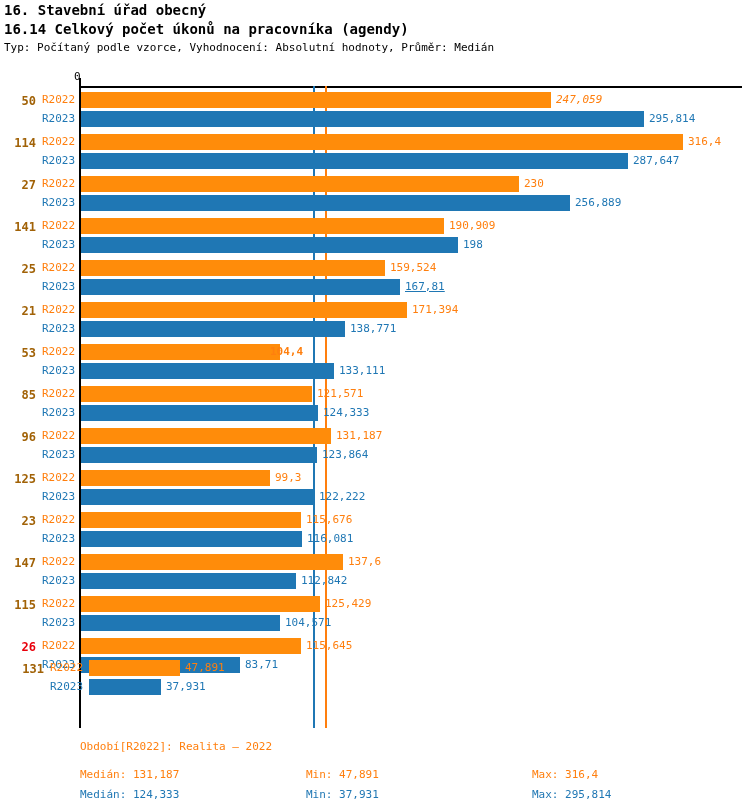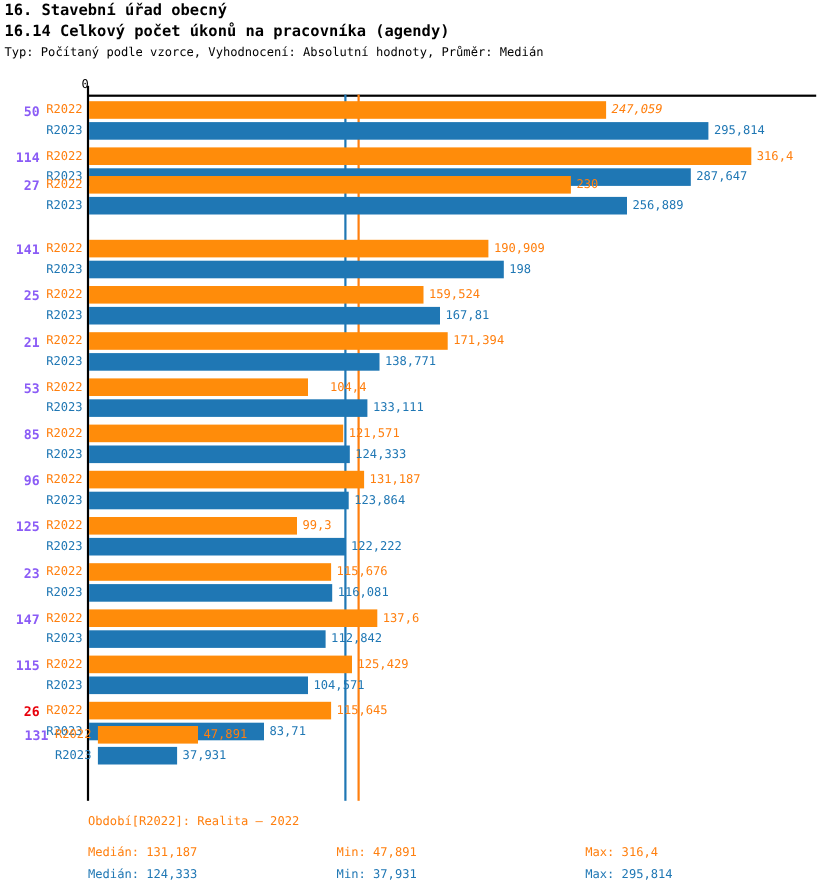--- a/index.html
+++ b/index.html
@@ -90,21 +90,21 @@
     height: 42px;
   }
   .rowlabel {
     position: absolute;
     left: 0;
     top: 4px;
     width: 36px;
     text-align: right;
     font-size: 12px;
     font-weight: bold;
-    color: #8b5cf6;
+    color: #a16207;
   }
   .rowlabel.hl { color: #e8000b; }
 
   .serieslabel {
     position: absolute;
     left: 42px;
     width: 36px;
     font-size: 11px;
     line-height: 16px;
   }
@@ -185,21 +185,21 @@
       </div>
       <div class="group" style="top: 62px; padding-left: 40px;">
         <div class="rowlabel">114</div>
         <div class="serieslabel s2022 r-top">R2022</div>
         <div class="bar b2022 r-top" style="width: 602px;"></div>
         <div class="barval v2022 r-top" style="left: 688px;">316,4</div>
         <div class="serieslabel s2023 r-bot">R2023</div>
         <div class="bar b2023 r-bot" style="width: 547px;"></div>
         <div class="barval v2023 r-bot" style="left: 633px;">287,647</div>
       </div>
-      <div class="group" style="top: 88px;">
+      <div class="group" style="top: 104px;">
         <div class="rowlabel">27</div>
         <div class="serieslabel s2022 r-top">R2022</div>
         <div class="bar b2022 r-top" style="width: 438px;"></div>
         <div class="barval v2022 r-top" style="left: 524px;">230</div>
         <div class="serieslabel s2023 r-bot">R2023</div>
         <div class="bar b2023 r-bot" style="width: 489px;"></div>
         <div class="barval v2023 r-bot" style="left: 575px;">256,889</div>
       </div>
       <div class="group" style="top: 146px; padding-left: 32px;">
         <div class="rowlabel">141</div>
@@ -210,36 +210,36 @@
         <div class="bar b2023 r-bot" style="width: 377px;"></div>
         <div class="barval v2023 r-bot" style="left: 463px;">198</div>
       </div>
       <div class="group" style="top: 188px;">
         <div class="rowlabel">25</div>
         <div class="serieslabel s2022 r-top">R2022</div>
         <div class="bar b2022 r-top" style="width: 304px;"></div>
         <div class="barval v2022 r-top" style="left: 390px;">159,524</div>
         <div class="serieslabel s2023 r-bot">R2023</div>
         <div class="bar b2023 r-bot" style="width: 319px;"></div>
-        <div class="barval v2023 r-bot" style="left: 405px;">167,81</div>
+        <div class="barval v2023 r-bot" style="left: 405px; text-decoration: underline;">167,81</div>
       </div>
       <div class="group" style="top: 230px;">
         <div class="rowlabel">21</div>
         <div class="serieslabel s2022 r-top">R2022</div>
         <div class="bar b2022 r-top" style="width: 326px;"></div>
         <div class="barval v2022 r-top" style="left: 412px;">171,394</div>
         <div class="serieslabel s2023 r-bot">R2023</div>
         <div class="bar b2023 r-bot" style="width: 264px;"></div>
         <div class="barval v2023 r-bot" style="left: 350px;">138,771</div>
       </div>
       <div class="group" style="top: 272px;">
         <div class="rowlabel">53</div>
         <div class="serieslabel s2022 r-top">R2022</div>
         <div class="bar b2022 r-top" style="width: 199px;"></div>
-        <div class="barval v2022 r-top" style="left: 300px;">104,4</div>
+        <div class="barval v2022 r-top" style="left: 270px; font-weight: bold;">104,4</div>
         <div class="serieslabel s2023 r-bot">R2023</div>
         <div class="bar b2023 r-bot" style="width: 253px;"></div>
         <div class="barval v2023 r-bot" style="left: 339px;">133,111</div>
       </div>
       <div class="group" style="top: 314px;">
         <div class="rowlabel">85</div>
         <div class="serieslabel s2022 r-top">R2022</div>
         <div class="bar b2022 r-top" style="width: 231px;"></div>
         <div class="barval v2022 r-top" style="left: 317px;">121,571</div>
         <div class="serieslabel s2023 r-bot">R2023</div>

